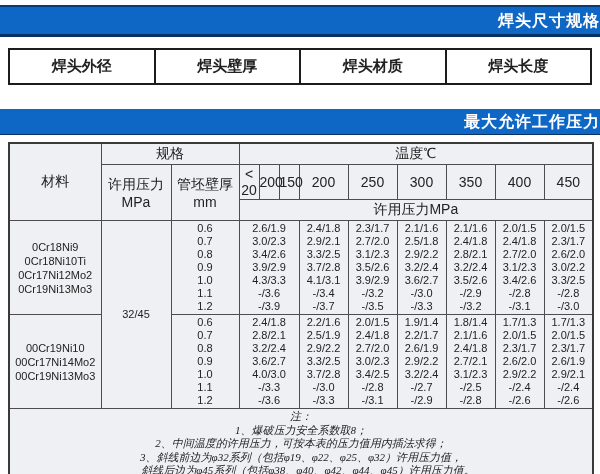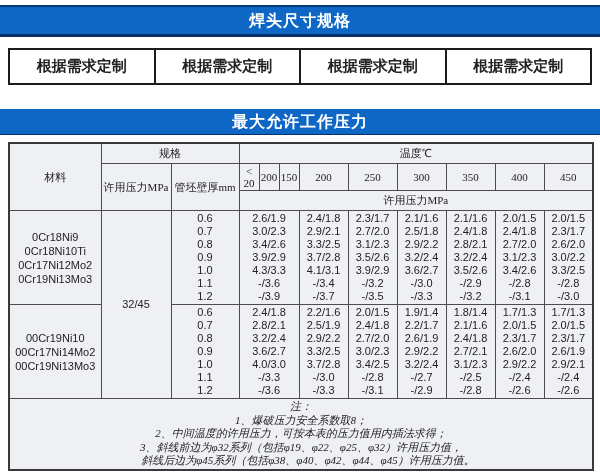--- a/index.html
+++ b/index.html
@@ -4,21 +4,21 @@
 <style>
   html,body{margin:0;padding:0;background:#ffffff;}
   body{
     width:600px;height:474px;overflow:hidden;
     font-family:"Liberation Sans","DejaVu Sans",sans-serif;
     -webkit-font-smoothing:antialiased;
   }
   
   .bar{
     margin:0;height:27px;line-height:27px;
-    background:#0e67c5;color:#ffffff;text-align:center;
+    background:#0e67c5;color:#ffffff;text-align:right;
     font-size:16px;font-weight:bold;letter-spacing:1px;
   }
   .bar1{margin-top:5px;border-top:2px solid #0a3a73;border-bottom:3px solid #0a3165;}
   .bar2{margin-top:24px;height:25px;line-height:25px;border-bottom:1px solid #0a3165;}
   
   .spec-table{
     width:584px;margin:11px 8px 0 8px;
     border-collapse:collapse;table-layout:fixed;background:#ffffff;
   }
   .spec-table td{
@@ -29,22 +29,22 @@
   .press-table{
     width:584px;margin:7px 8px 0 8px;
     border-collapse:collapse;table-layout:fixed;
     background:#eef0f3;border:2px solid #3a3a3a;
   }
   .press-table th,.press-table td{
     border:1px solid #4d4d4d;text-align:center;vertical-align:middle;
     color:#222222;padding:1px 0;
   }
   .press-table th{
-    font-size:11px;font-weight:normal;height:17px;
-    font-family:Liberation Serif, serif;
+    font-size:14px;font-weight:normal;height:17px;
+    font-family:Liberation Sans, sans-serif;
   }
   .press-table th.tallhdr{height:22px;text-align:center;}
   .num{
     font-family:Liberation Sans, sans-serif;
     font-size:11px;line-height:13px;white-space:pre-line;padding:3px 0;
   }
   .mat{
     font-family:Liberation Sans, sans-serif;
     font-size:11px;line-height:14px;white-space:pre-line;
     text-align:left;padding-left:9px;
@@ -57,24 +57,24 @@
   }
 </style>
 </head>
 <body>
 
 <div class="bar bar1">焊头尺寸规格</div>
 
 <table class="spec-table">
   <tbody>
     <tr>
-      <td>根据需求定制</td>
-      <td>根据需求定制</td>
-      <td>根据需求定制</td>
-      <td>根据需求定制</td>
+      <td>焊头外径</td>
+      <td>焊头壁厚</td>
+      <td>焊头材质</td>
+      <td>焊头长度</td>
     </tr>
   </tbody>
 </table>
 
 <div class="bar bar2">最大允许工作压力</div>
 
 <table class="press-table">
   <colgroup>
     <col style="width:92px">
       <col style="width:70px">

